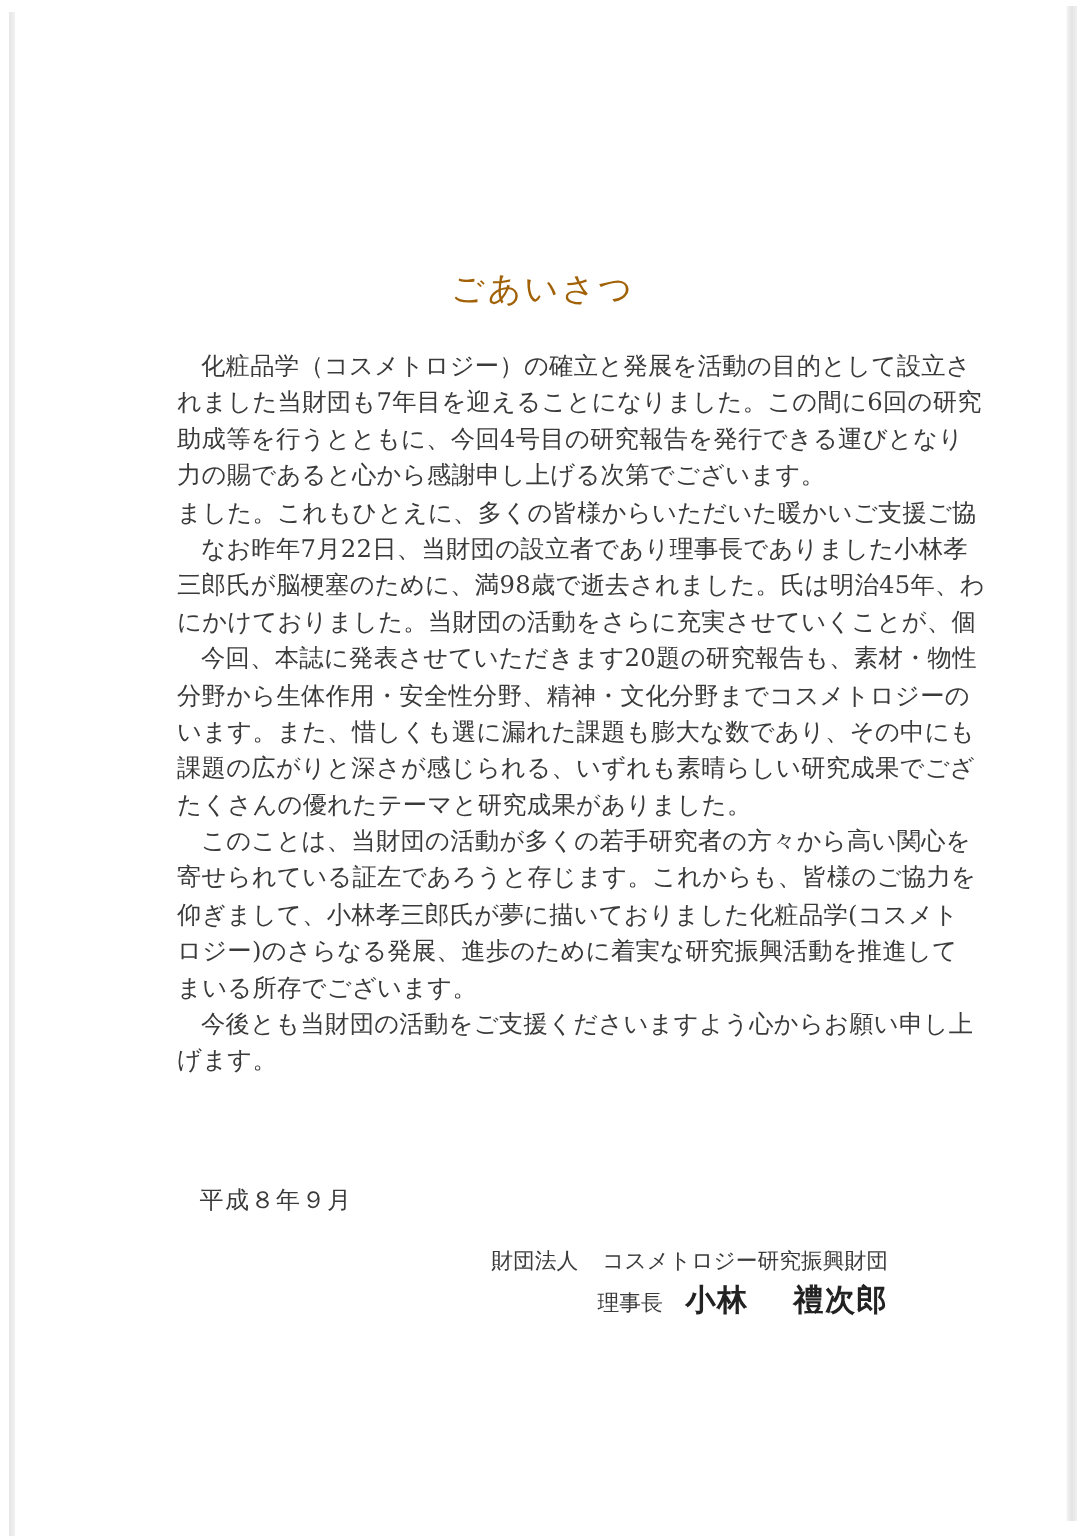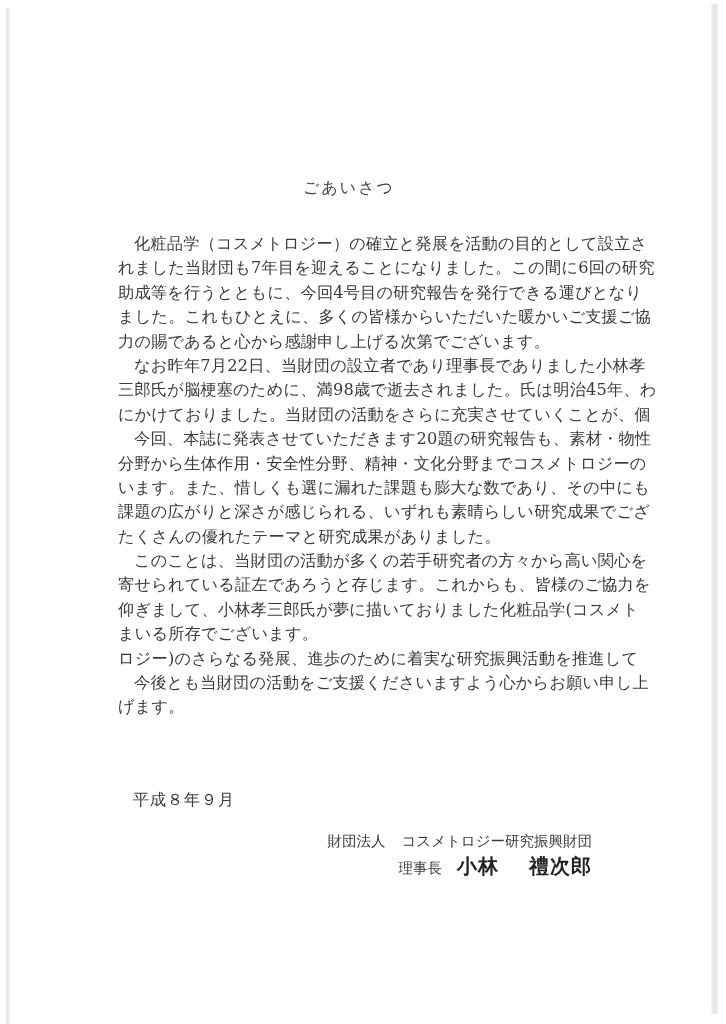--- a/index.html
+++ b/index.html
@@ -30,23 +30,24 @@
       width: 7px;
       height: 1010px;
       background: linear-gradient(to right, #f4f4f4, #e4e4e4, #f0f0f0);
     }
     .title {
       position: absolute;
       left: 0;
       top: 178px;
       width: 698px;
       text-align: center;
-      font-size: 16px;
+      font-size: 22px;
       letter-spacing: 2px;
-      color: #404040;
+      color: #a16207;
+      padding-left: 13px;
     }
     .body-text {
       position: absolute;
       left: 118px;
       top: 232px;
       width: 476px;
     }
     .line {
       height: 24.4px;
       line-height: 24.4px;
@@ -107,44 +108,44 @@
 <div class="edge-right"></div>
 
 <h1 class="title" style="margin:0;font-weight:normal;">ごあいさつ</h1>
 
 <div class="body-text">
 
   <div>
     <div class="line indent">化粧品学（コスメトロジー）の確立と発展を活動の目的として設立さ</div>
     <div class="line">れました当財団も7年目を迎えることになりました。この間に6回の研究</div>
     <div class="line">助成等を行うとともに、今回4号目の研究報告を発行できる運びとなり</div>
+    <div class="line last">力の賜であると心から感謝申し上げる次第でございます。</div>
     <div class="line">ました。これもひとえに、多くの皆様からいただいた暖かいご支援ご協</div>
-    <div class="line last">力の賜であると心から感謝申し上げる次第でございます。</div>
   </div>
 
   <div>
     <div class="line indent">なお昨年7月22日、当財団の設立者であり理事長でありました小林孝</div>
     <div class="line">三郎氏が脳梗塞のために、満98歳で逝去されました。氏は明治45年、わ</div>
     <div class="line">にかけておりました。当財団の活動をさらに充実させていくことが、個</div>
   </div>
 
   <div>
     <div class="line indent">今回、本誌に発表させていただきます20題の研究報告も、素材・物性</div>
     <div class="line">分野から生体作用・安全性分野、精神・文化分野までコスメトロジーの</div>
     <div class="line">います。また、惜しくも選に漏れた課題も膨大な数であり、その中にも</div>
     <div class="line">課題の広がりと深さが感じられる、いずれも素晴らしい研究成果でござ</div>
     <div class="line last">たくさんの優れたテーマと研究成果がありました。</div>
   </div>
 
   <div>
     <div class="line indent">このことは、当財団の活動が多くの若手研究者の方々から高い関心を</div>
     <div class="line">寄せられている証左であろうと存じます。これからも、皆様のご協力を</div>
     <div class="line">仰ぎまして、小林孝三郎氏が夢に描いておりました化粧品学(コスメト</div>
+    <div class="line">ロジー)のさらなる発展、進歩のために着実な研究振興活動を推進して</div>
     <div class="line last">まいる所存でございます。</div>
-    <div class="line">ロジー)のさらなる発展、進歩のために着実な研究振興活動を推進して</div>
   </div>
 
   <div>
     <div class="line indent">今後とも当財団の活動をご支援くださいますよう心からお願い申し上</div>
     <div class="line last">げます。</div>
   </div>
 </div>
 
 <div class="date">平成８年９月</div>
 

